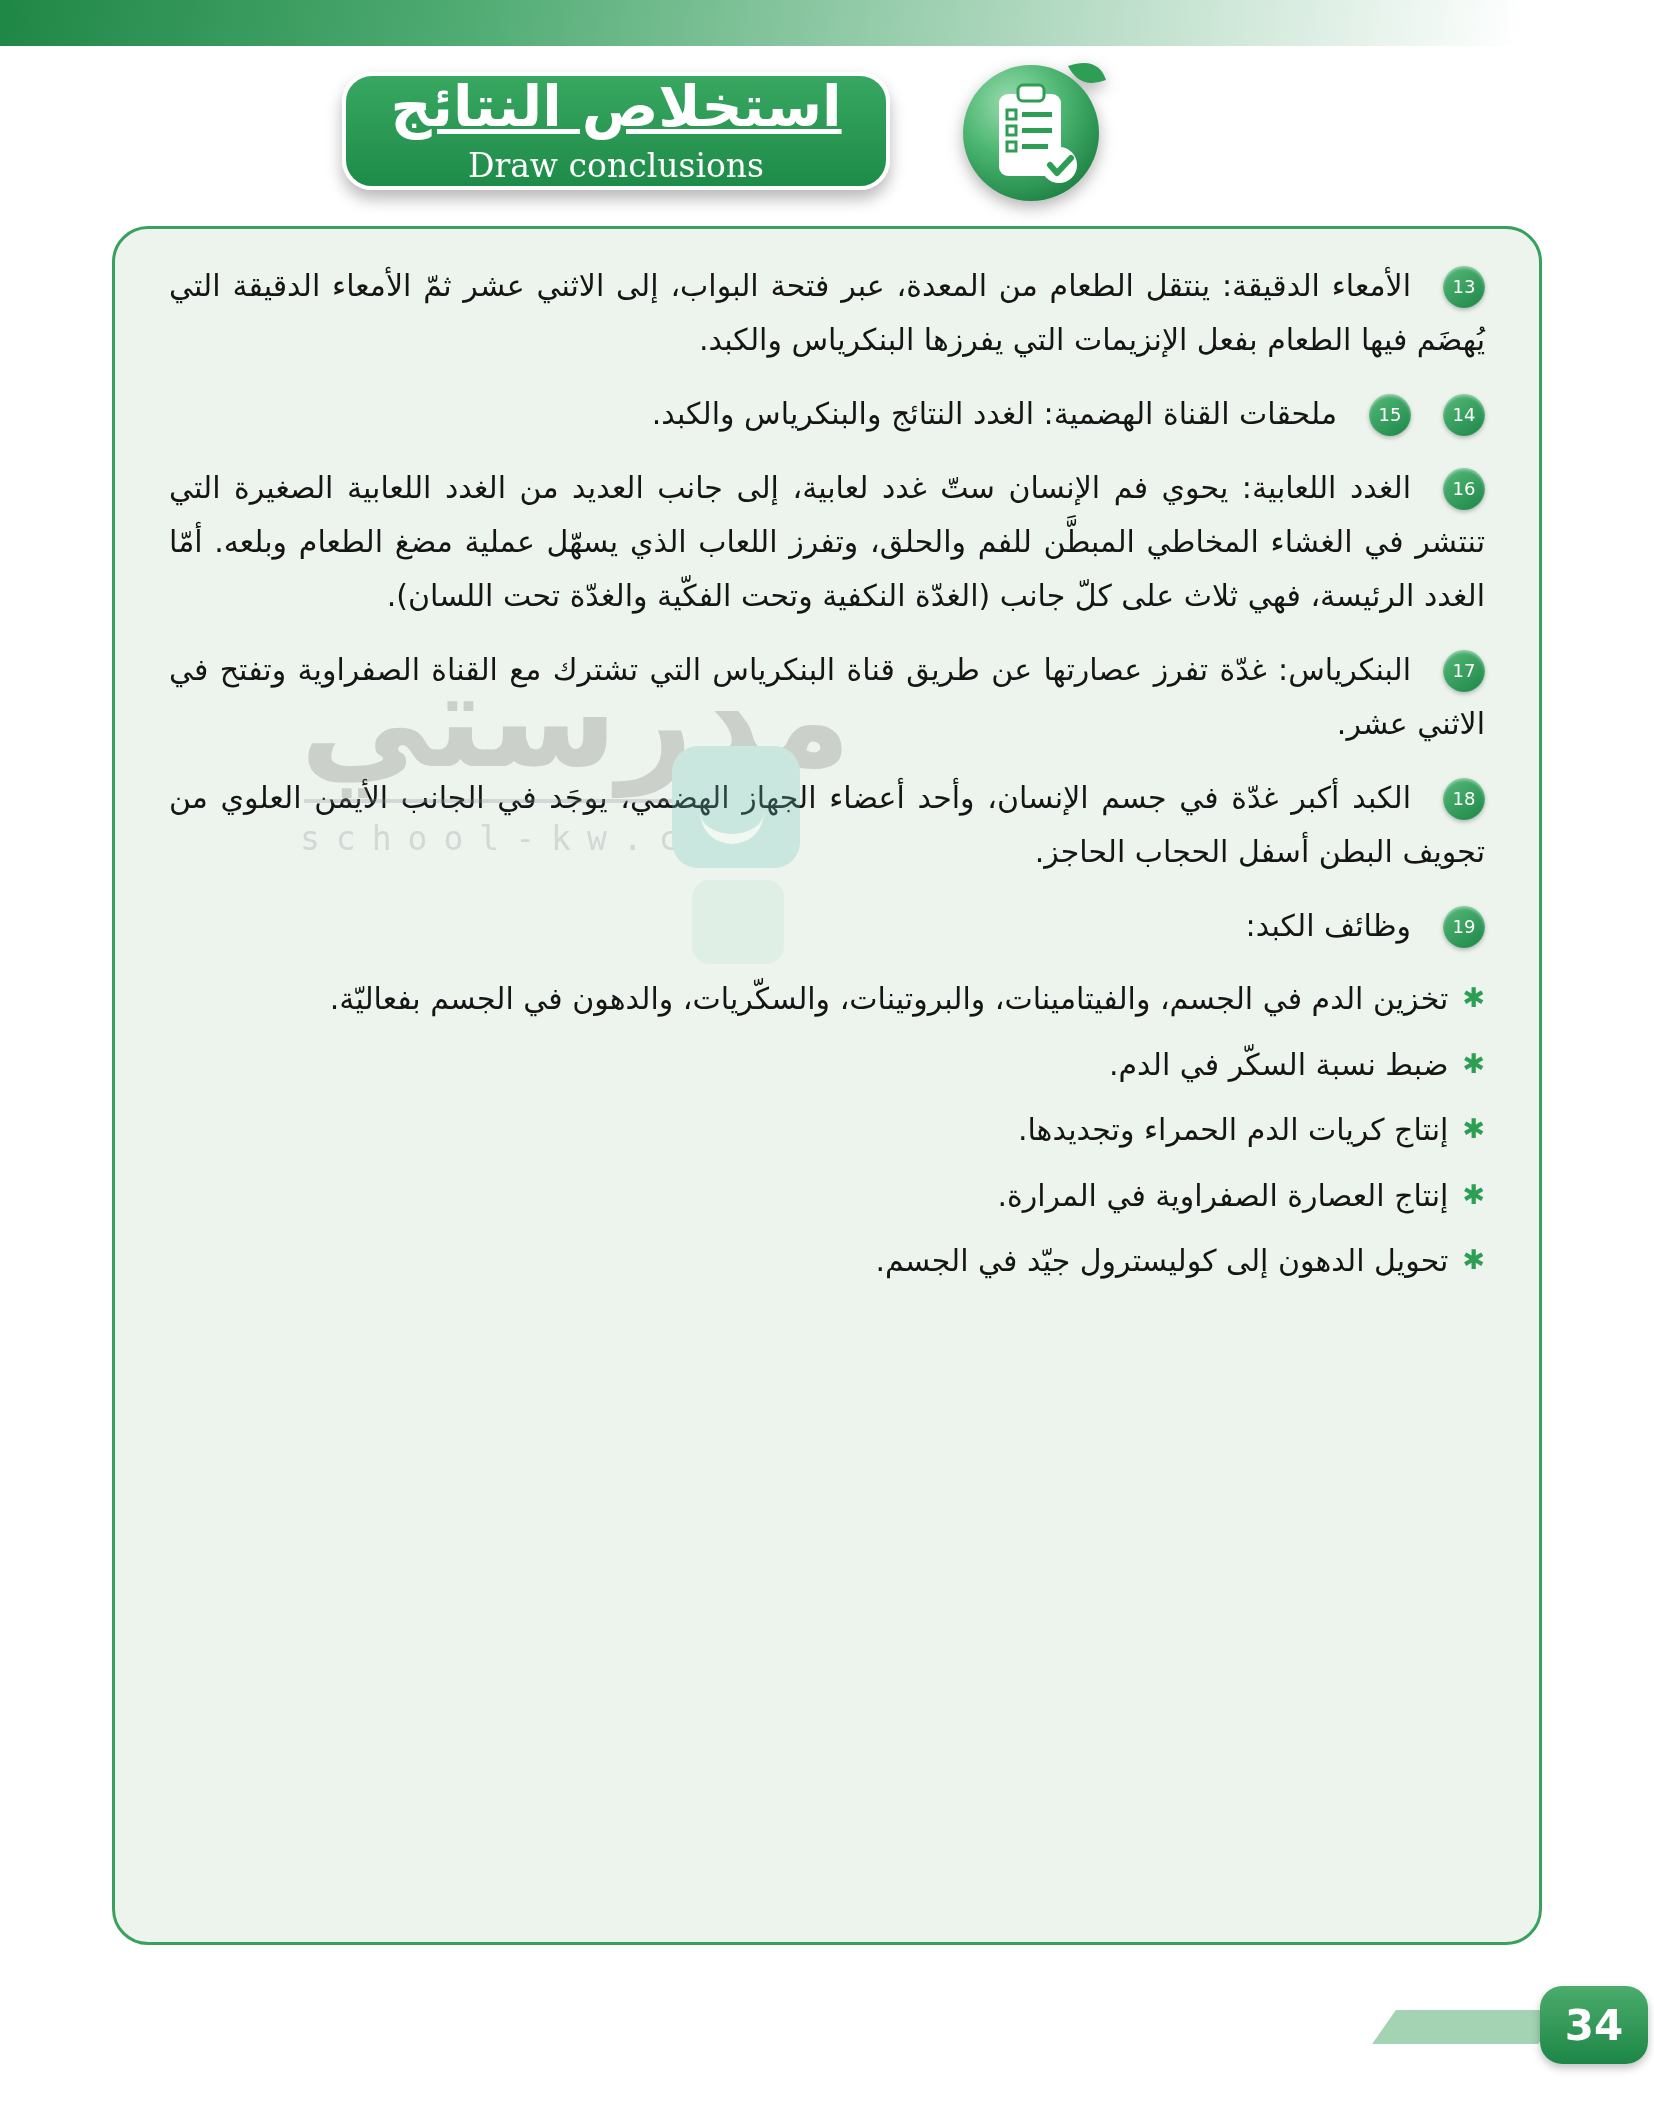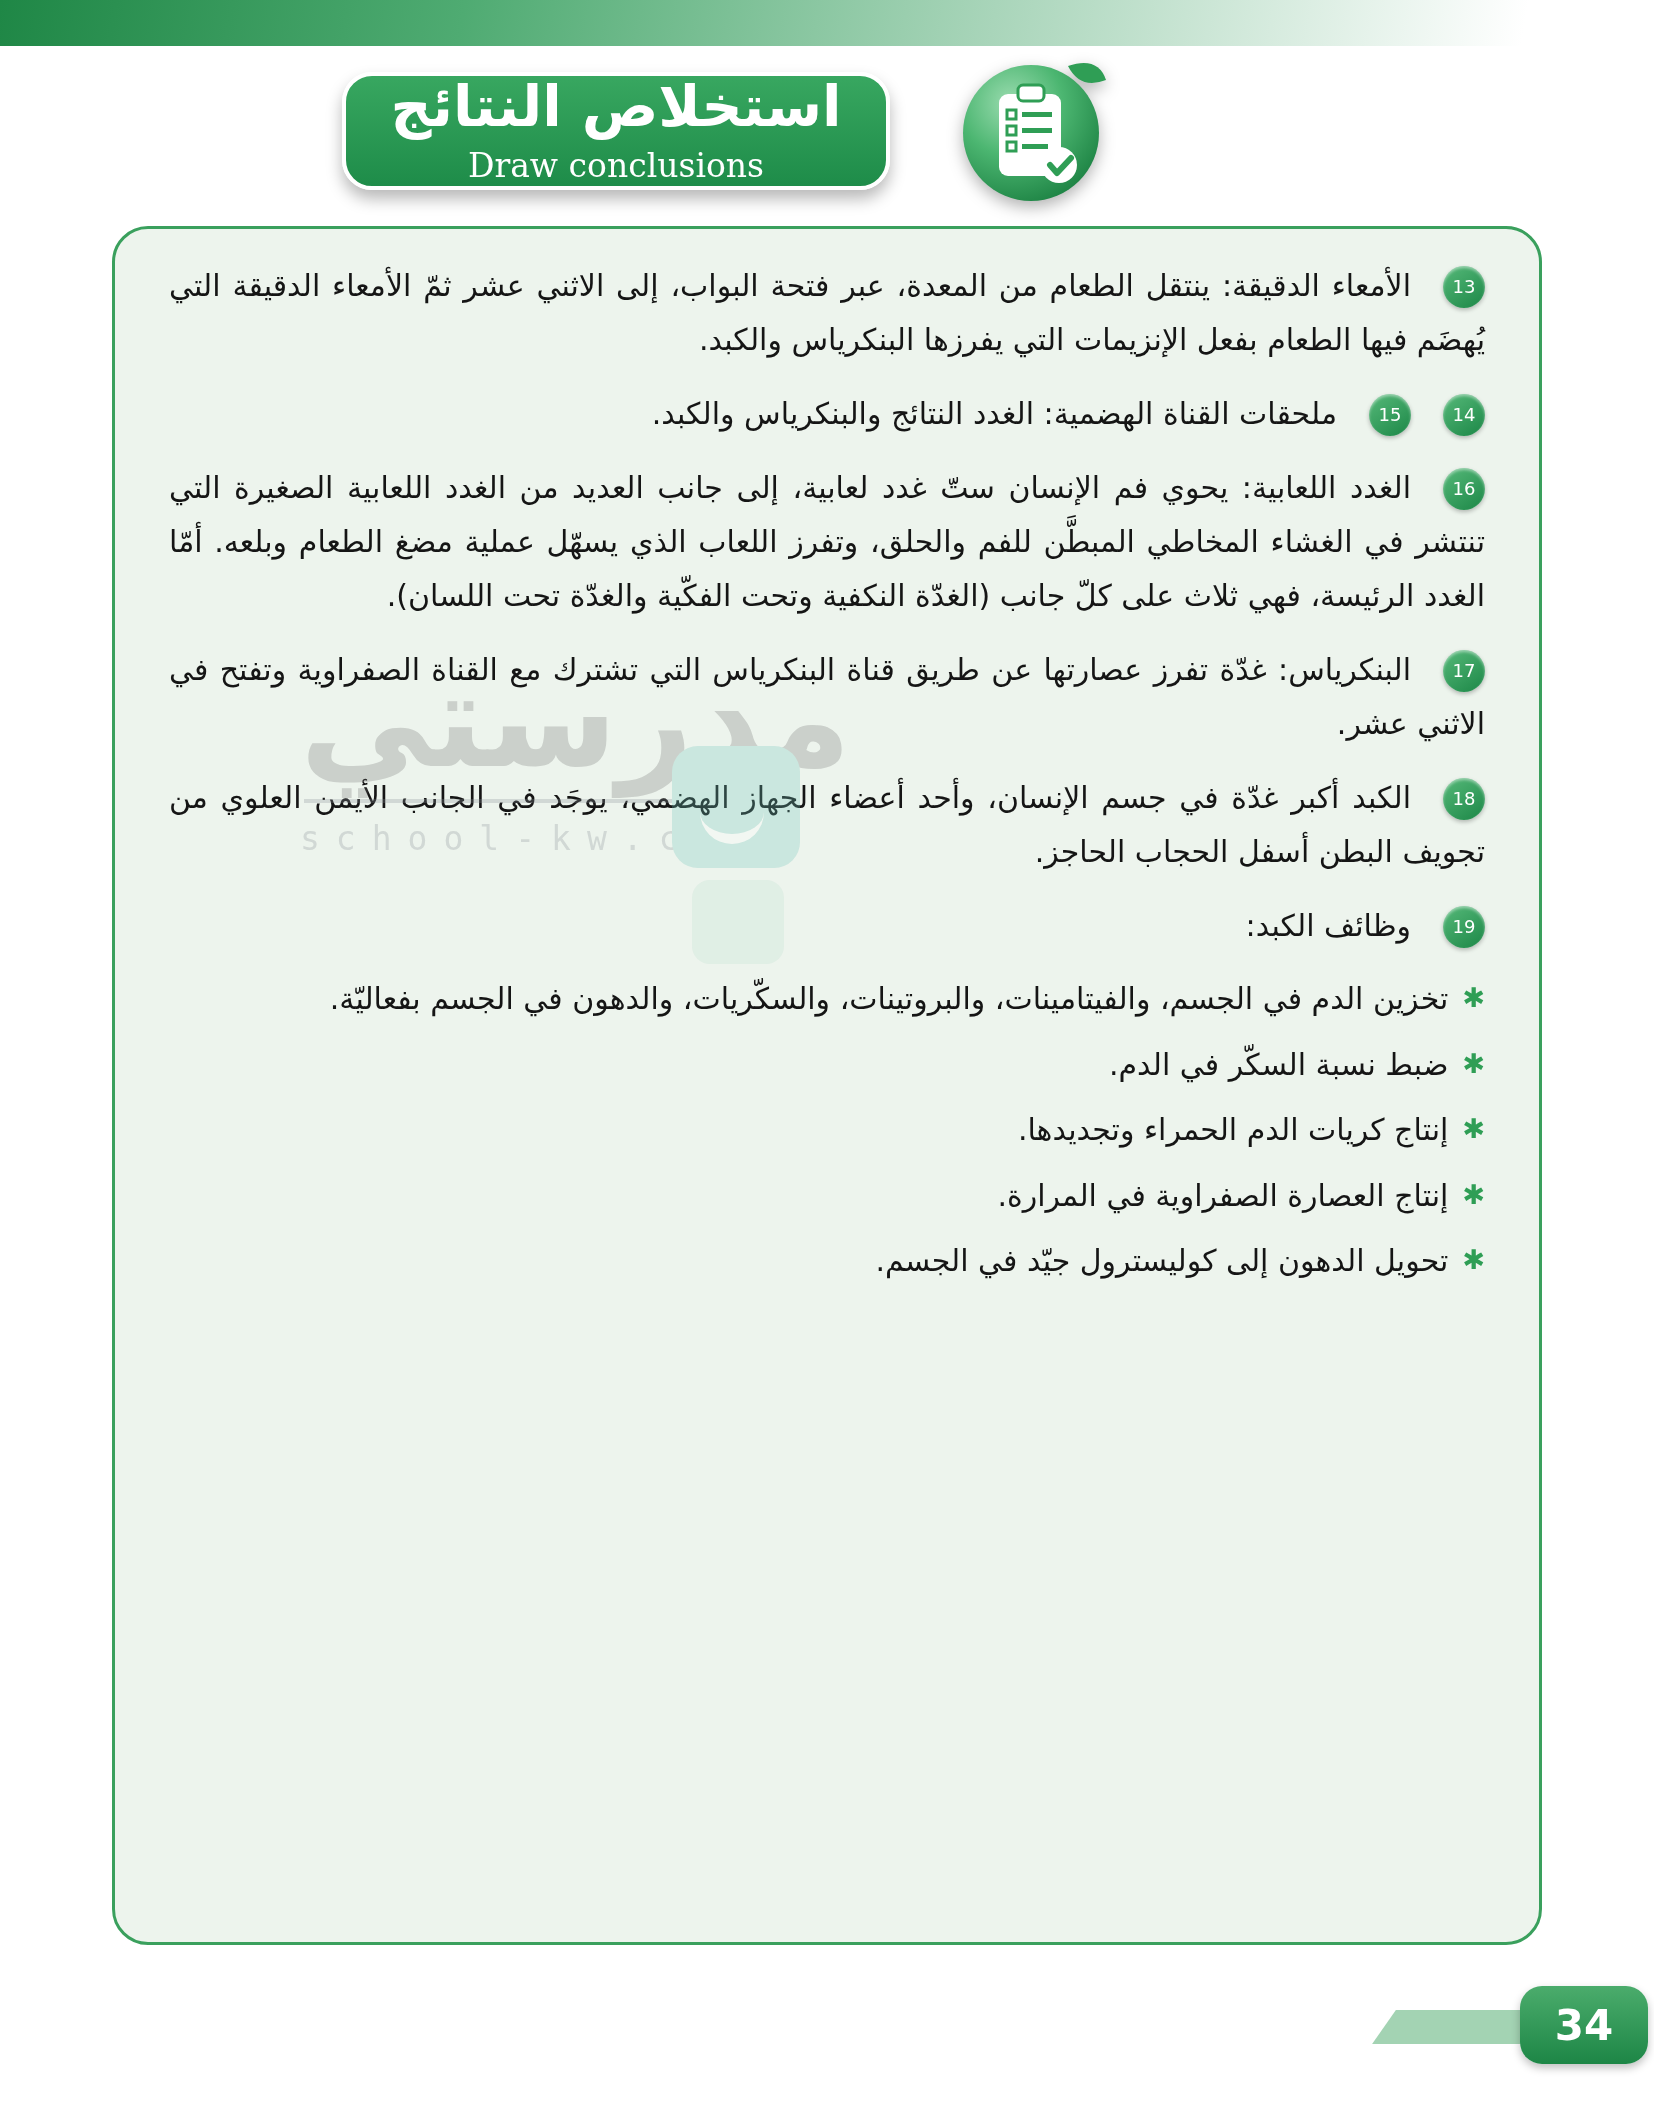--- a/index.html
+++ b/index.html
@@ -13,21 +13,21 @@
     background:linear-gradient(100deg,#1f8746 0%,#4fab72 28%,#a9d5ba 60%,#ffffff 92%);
   }
   
   .banner{
     position:absolute;left:342px;top:72px;width:548px;height:118px;box-sizing:border-box;
     background:linear-gradient(180deg,#38a760,#1e8c49);
     border:4px solid #ffffff;border-radius:30px;
     box-shadow:0 9px 16px rgba(0,0,0,.28);
     display:flex;flex-direction:column;align-items:center;justify-content:center;
   }
-  .banner-ar{color:#fff;font-size:57px;font-weight:bold;line-height:1.02;direction:rtl;}
+  .banner-ar{color:#fff;font-size:57px;font-weight:bold;line-height:1.02;direction:rtl;text-decoration:underline;}
   .banner-en{color:#fff;font-size:33px;font-family:"DejaVu Serif", serif;margin-top:11px;}
   .hicon{position:absolute;left:952px;top:52px;width:158px;height:158px;}
   .hicon svg{filter:drop-shadow(0 6px 8px rgba(0,0,0,.3));}
 
   
   .card{
     position:absolute;left:112px;top:226px;width:1430px;height:1719px;box-sizing:border-box;
     background:#edf4ed;border:3px solid #3aa05d;border-radius:36px;
     padding:30px 54px 0 54px;
   }
@@ -62,21 +62,21 @@
   }
   .wm-logo2{position:absolute;left:392px;top:232px;width:92px;height:84px;background:#bfe0d0;border-radius:18px;}
 
   
   .pagenum-wrap{position:absolute;right:0;bottom:60px;width:280px;height:80px;}
   .pagenum-ribbon{
     position:absolute;right:104px;top:24px;width:166px;height:34px;background:#a3d3b3;
     transform:skewX(-35deg);
   }
   .pagenum-box{
-    position:absolute;right:6px;top:0;width:128px;height:78px;
+    position:absolute;right:6px;top:0;width:108px;height:78px;
     background:linear-gradient(180deg,#4bac6c,#1d8646);
     border-radius:22px;display:flex;align-items:center;justify-content:center;
     color:#fff;font-size:42px;font-weight:bold;
     box-shadow:0 4px 8px rgba(0,0,0,.25);
   }
 </style>
 </head>
 <body>
 
 <div class="topbar"></div>

